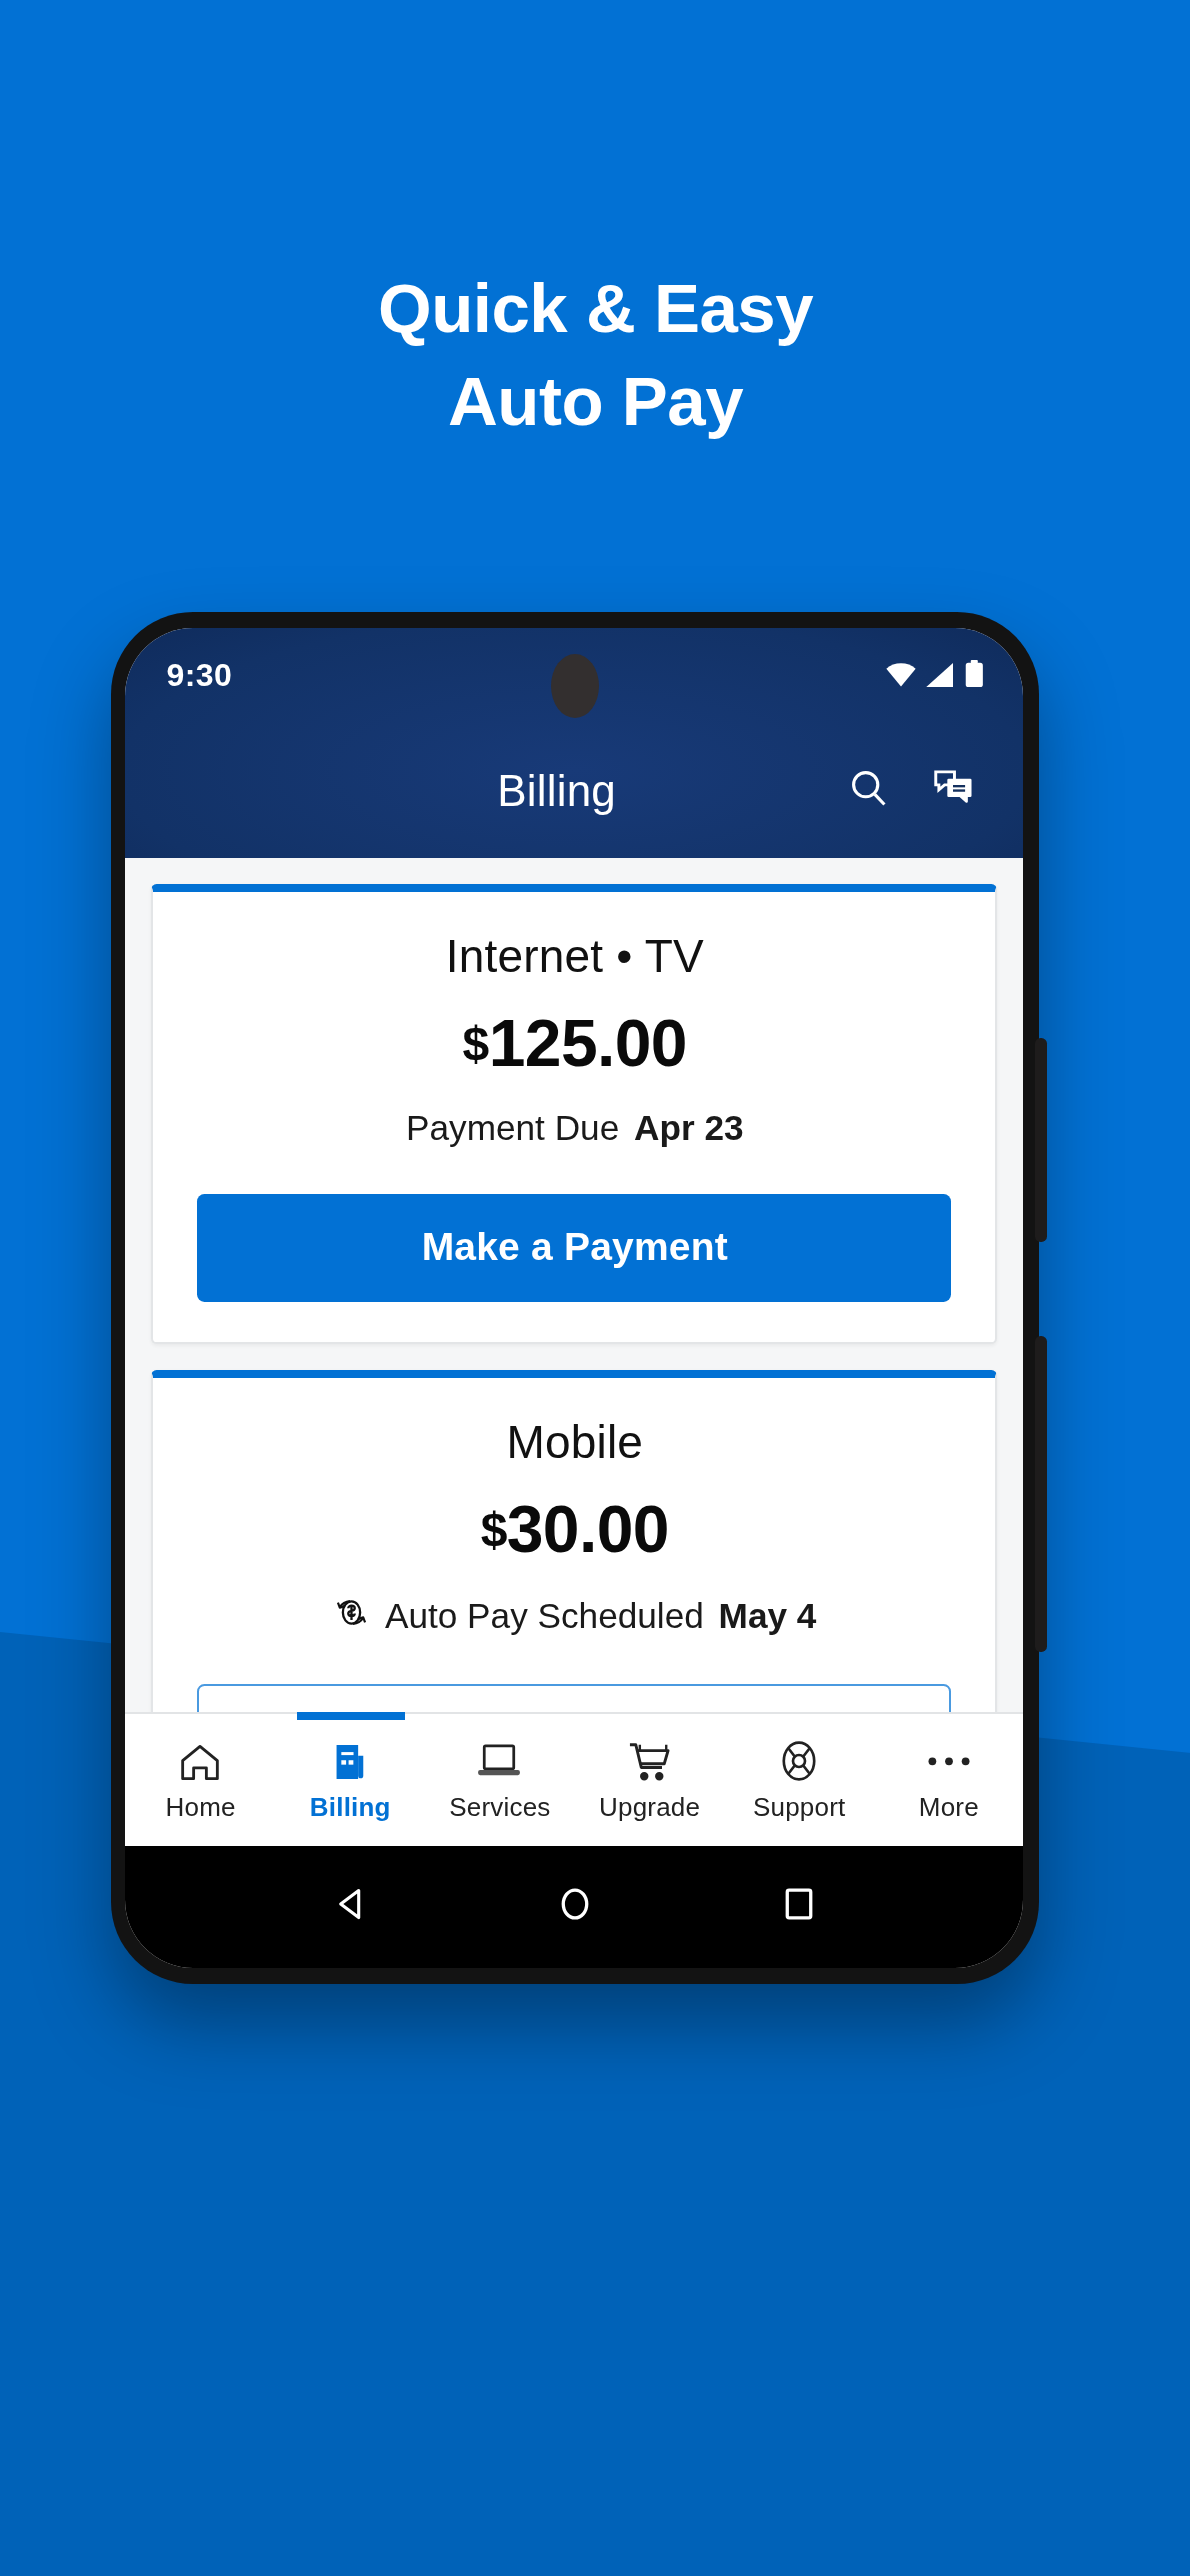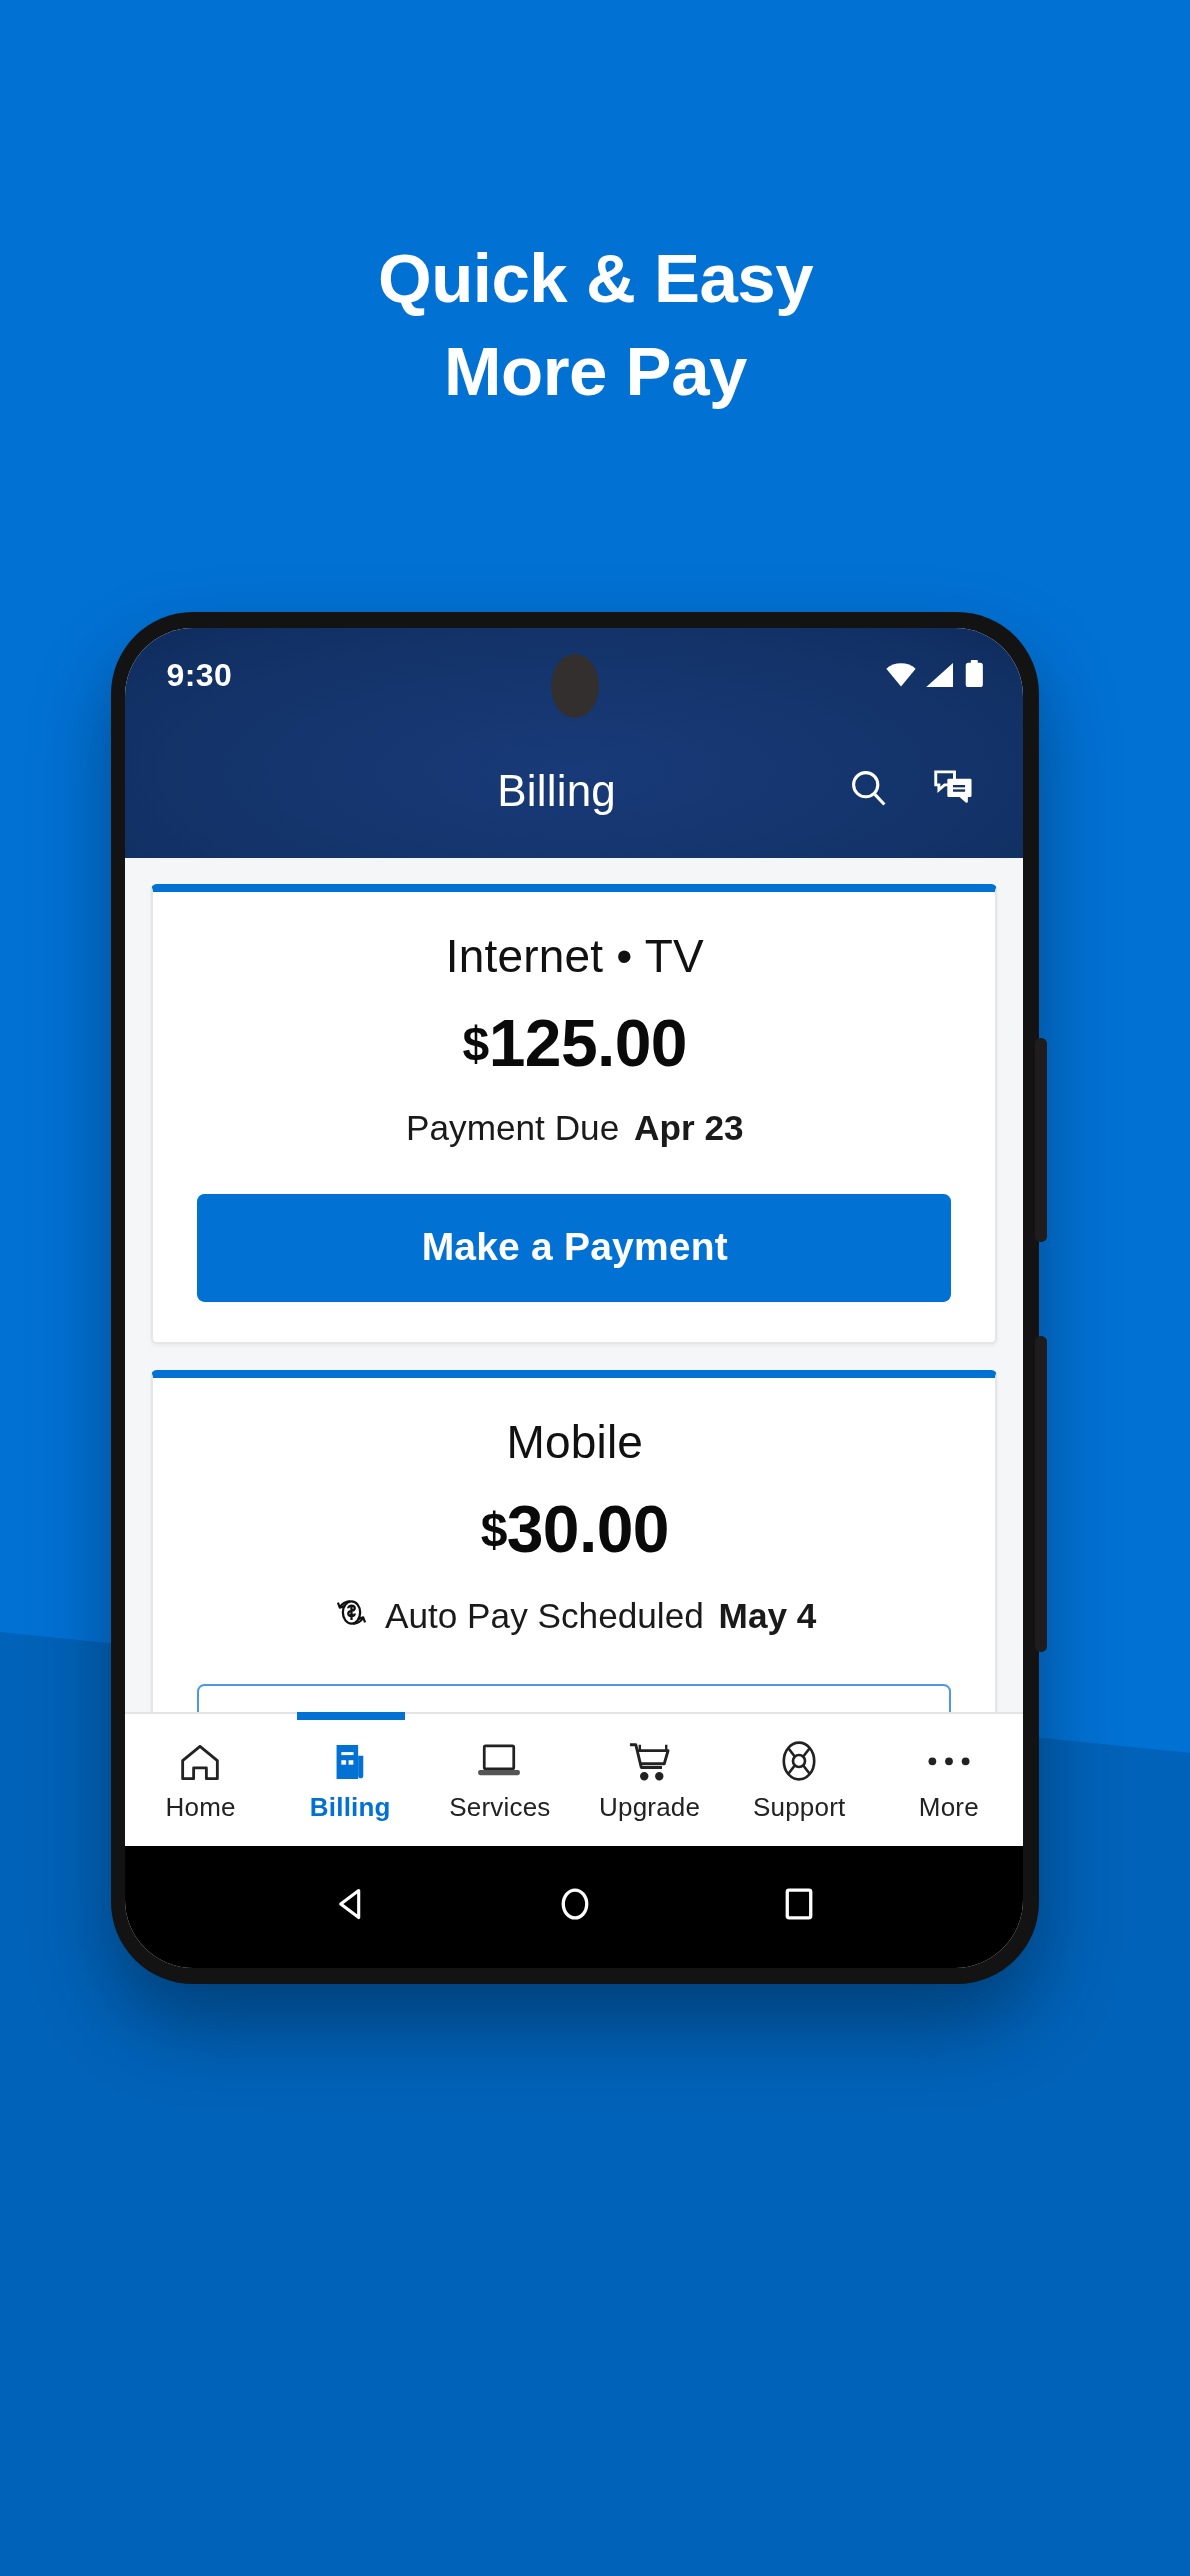--- a/index.html
+++ b/index.html
@@ -13,21 +13,21 @@
   
   #bg { position:absolute; inset:0; background:#0271D4; overflow:hidden; }
   #bg-wedge {
     position:absolute; left:0; right:0; top:1558px; height:1020px;
     background:#0062B8;
     clip-path: polygon(0 74px, 100% 195px, 100% 100%, 0 100%);
   }
 
   
   #headline {
-    position:absolute; top:244px; left:0; right:0;
+    position:absolute; top:274px; left:0; right:0;
     text-align:center; color:#ffffff;
     font-size:69px; font-weight:700; line-height:1.0;
     letter-spacing:-0.5px;
   }
   #headline .l2 { display:block; margin-top:24px; }
 
   
   #phone {
     position:absolute; left:111px; top:612px;
     width:464px; height:686px;
@@ -141,21 +141,21 @@
 </style>
 </head>
 <body>
 
 <div id="bg">
   <div id="bg-wedge"></div>
 </div>
 
 <div id="headline">
   <span class="l1">Quick &amp; Easy</span>
-  <span class="l2">More Pay</span>
+  <span class="l2">Auto Pay</span>
 </div>
 
 <div id="phone" style="transform: scale(2);">
   <div id="phone-body"></div>
   <div class="side-btn" id="side-btn-1"></div>
   <div class="side-btn" id="side-btn-2"></div>
 
   <div id="screen">
 
     <div id="topchrome">

